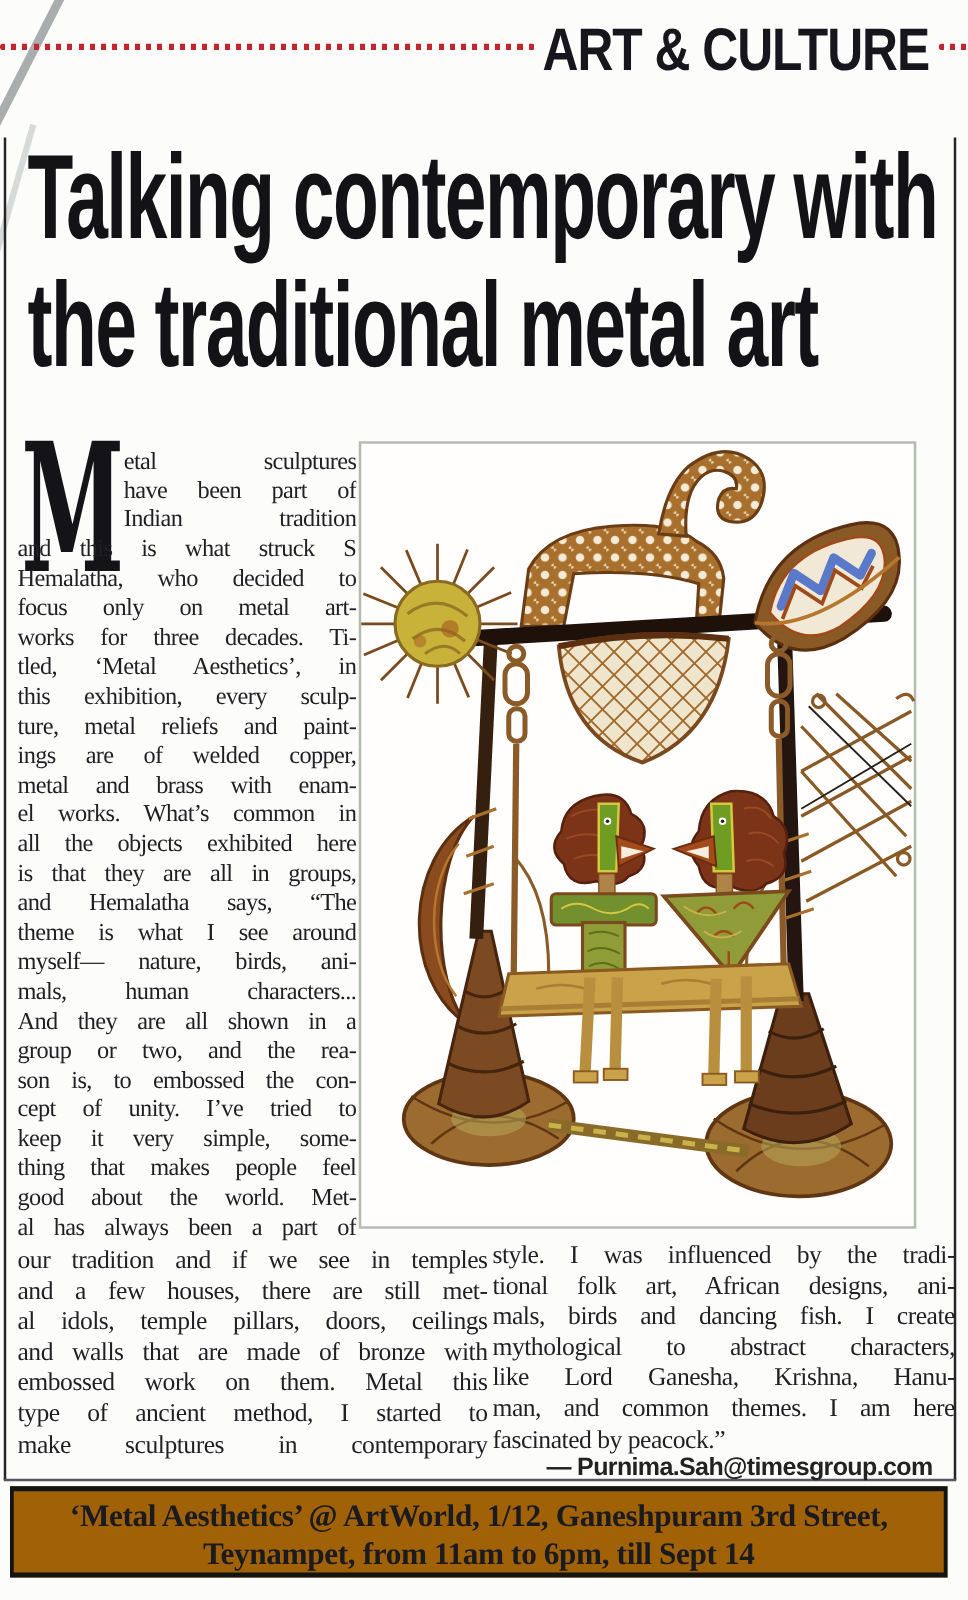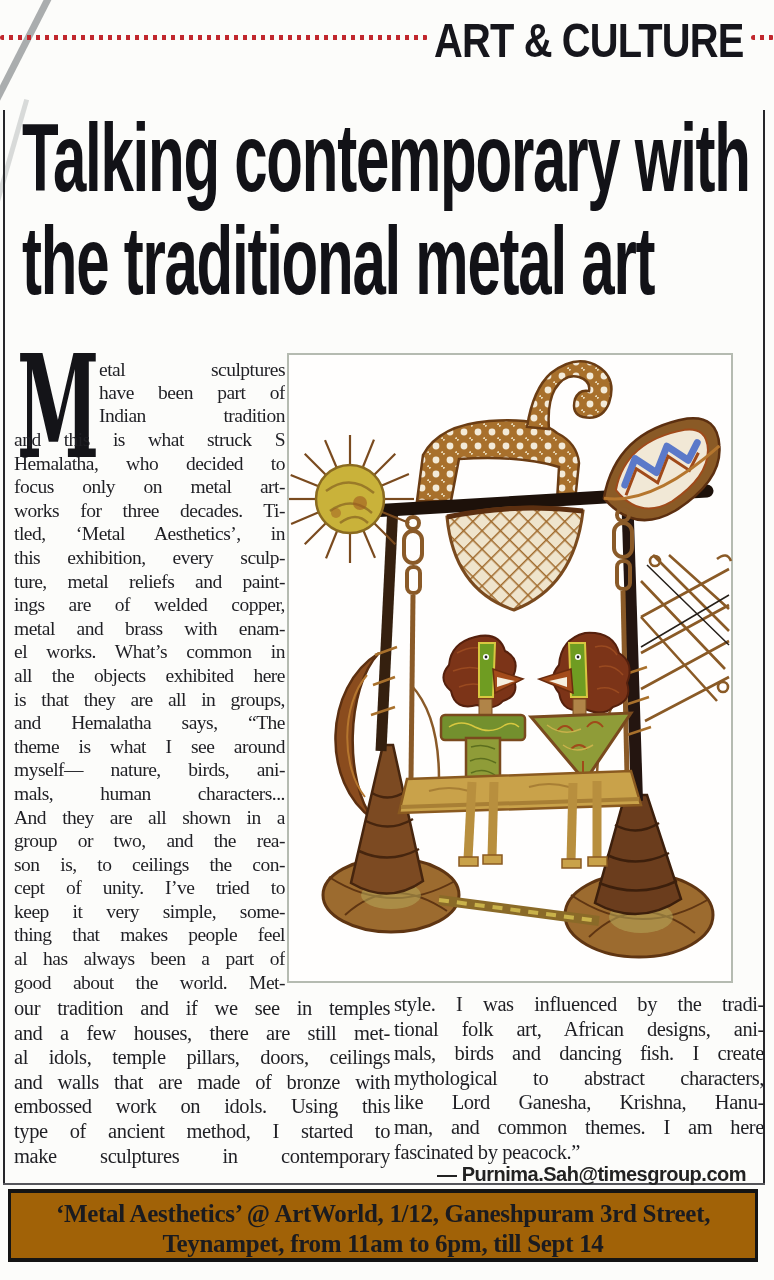--- a/index.html
+++ b/index.html
@@ -99,33 +99,33 @@
     <div class="bline">metal and brass with enam-</div>
     <div class="bline">el works. What’s common in</div>
     <div class="bline">all the objects exhibited here</div>
     <div class="bline">is that they are all in groups,</div>
     <div class="bline">and Hemalatha says, “The</div>
     <div class="bline">theme is what I see around</div>
     <div class="bline">myself— nature, birds, ani-</div>
     <div class="bline">mals, human characters...</div>
     <div class="bline">And they are all shown in a</div>
     <div class="bline">group or two, and the rea-</div>
-    <div class="bline">son is, to ceilings the con-</div>
+    <div class="bline">son is, to embossed the con-</div>
     <div class="bline">cept of  unity. I’ve tried to</div>
     <div class="bline">keep it very simple, some-</div>
     <div class="bline">thing that makes people feel</div>
+    <div class="bline">good about the world. Met-</div>
     <div class="bline">al has always been a part of</div>
-    <div class="bline">good about the world. Met-</div>
   </div>
 <div class="abs col col1w" id="col1-wide">
     <div class="bline">our tradition and if  we see in temples</div>
     <div class="bline">and a few houses, there are still met-</div>
     <div class="bline">al idols, temple pillars, doors, ceilings</div>
     <div class="bline">and walls that are made of  bronze with</div>
-    <div class="bline">embossed work on idols. Using this</div>
+    <div class="bline">embossed work on them. Metal this</div>
     <div class="bline">type of  ancient method, I started to</div>
     <div class="bline">make sculptures in contemporary</div>
   </div>
 <div class="abs col col2" id="col2-main">
     <div class="bline">style. I was influenced by the tradi-</div>
     <div class="bline">tional folk art, African designs, ani-</div>
     <div class="bline">mals, birds and dancing fish. I create</div>
     <div class="bline">mythological to abstract characters,</div>
     <div class="bline">like Lord Ganesha, Krishna, Hanu-</div>
     <div class="bline">man, and common themes. I am here</div>

